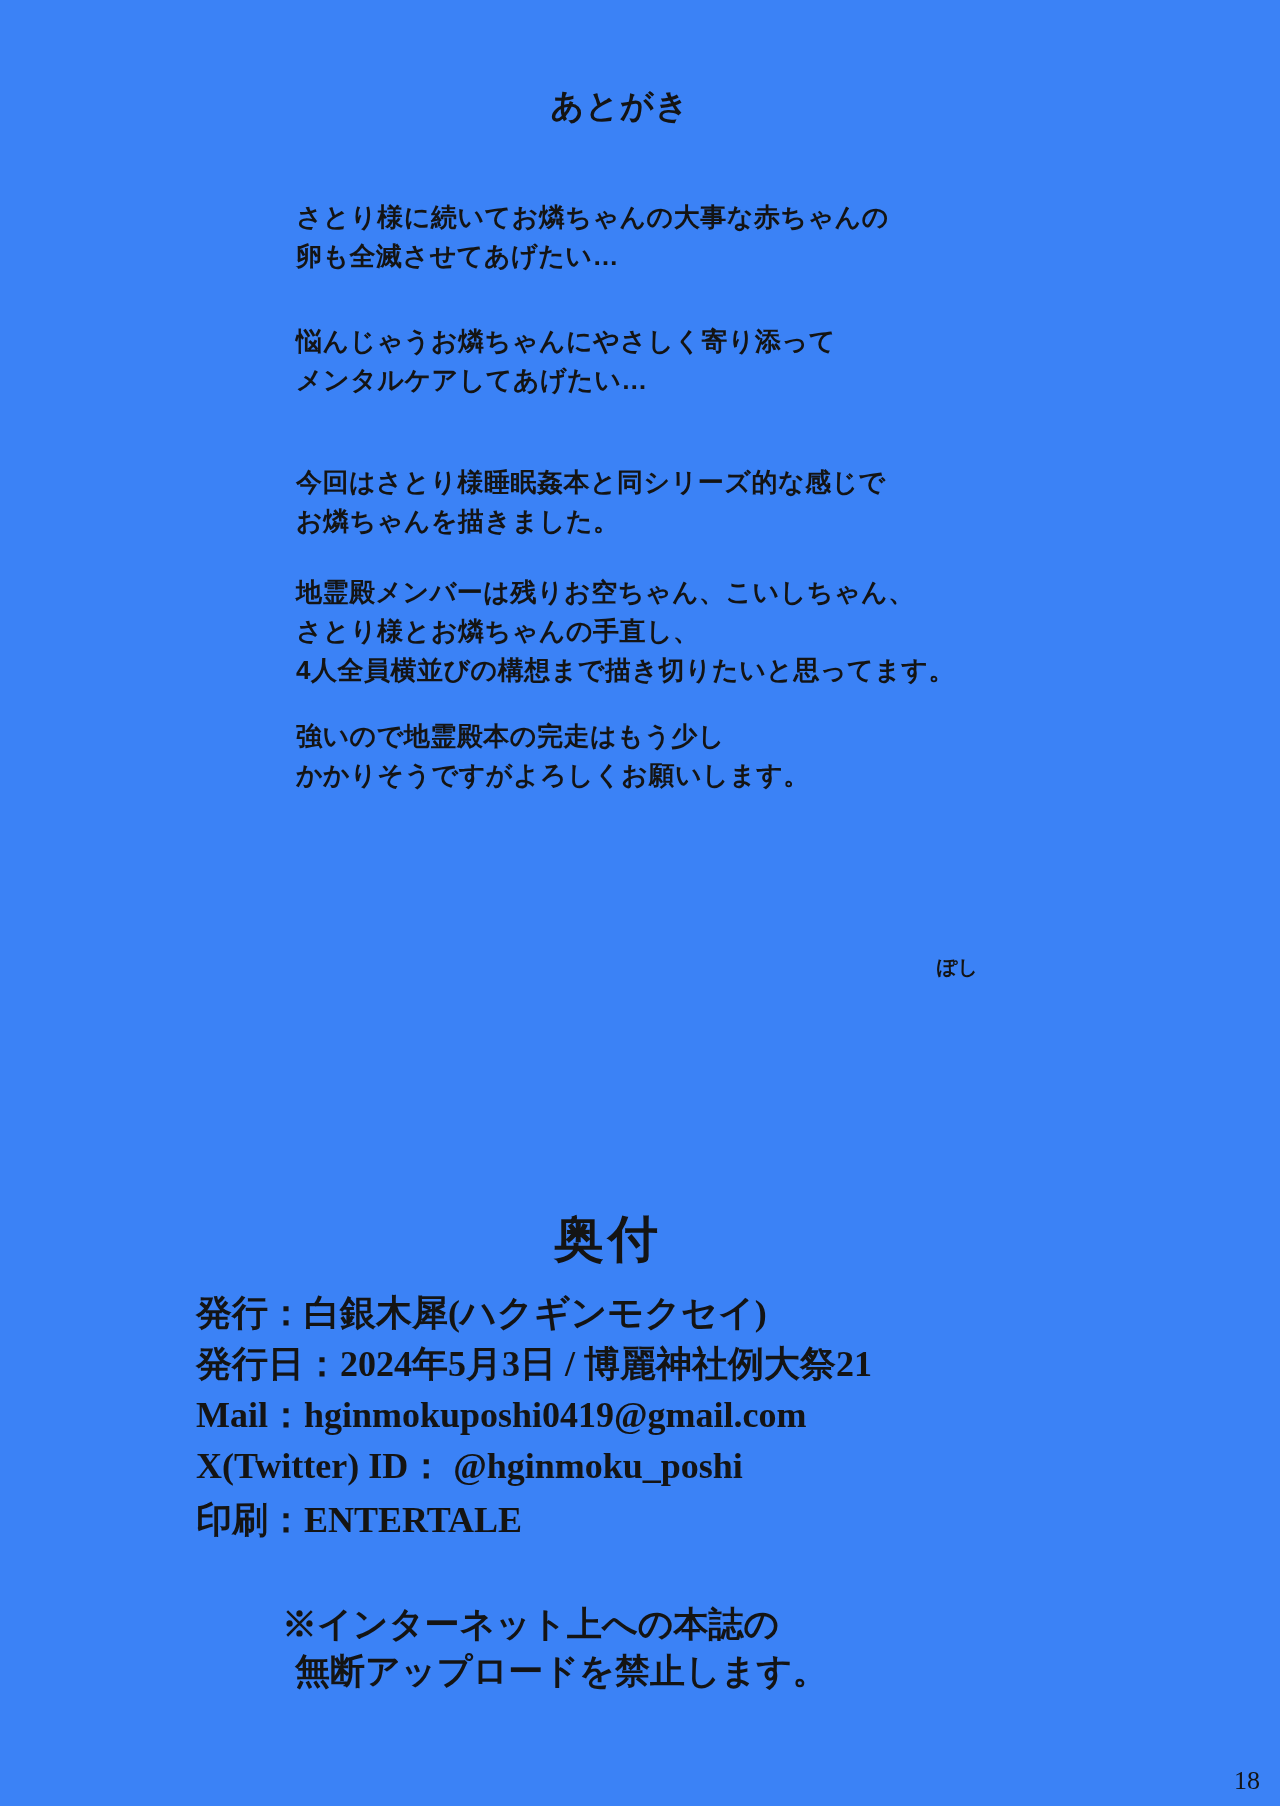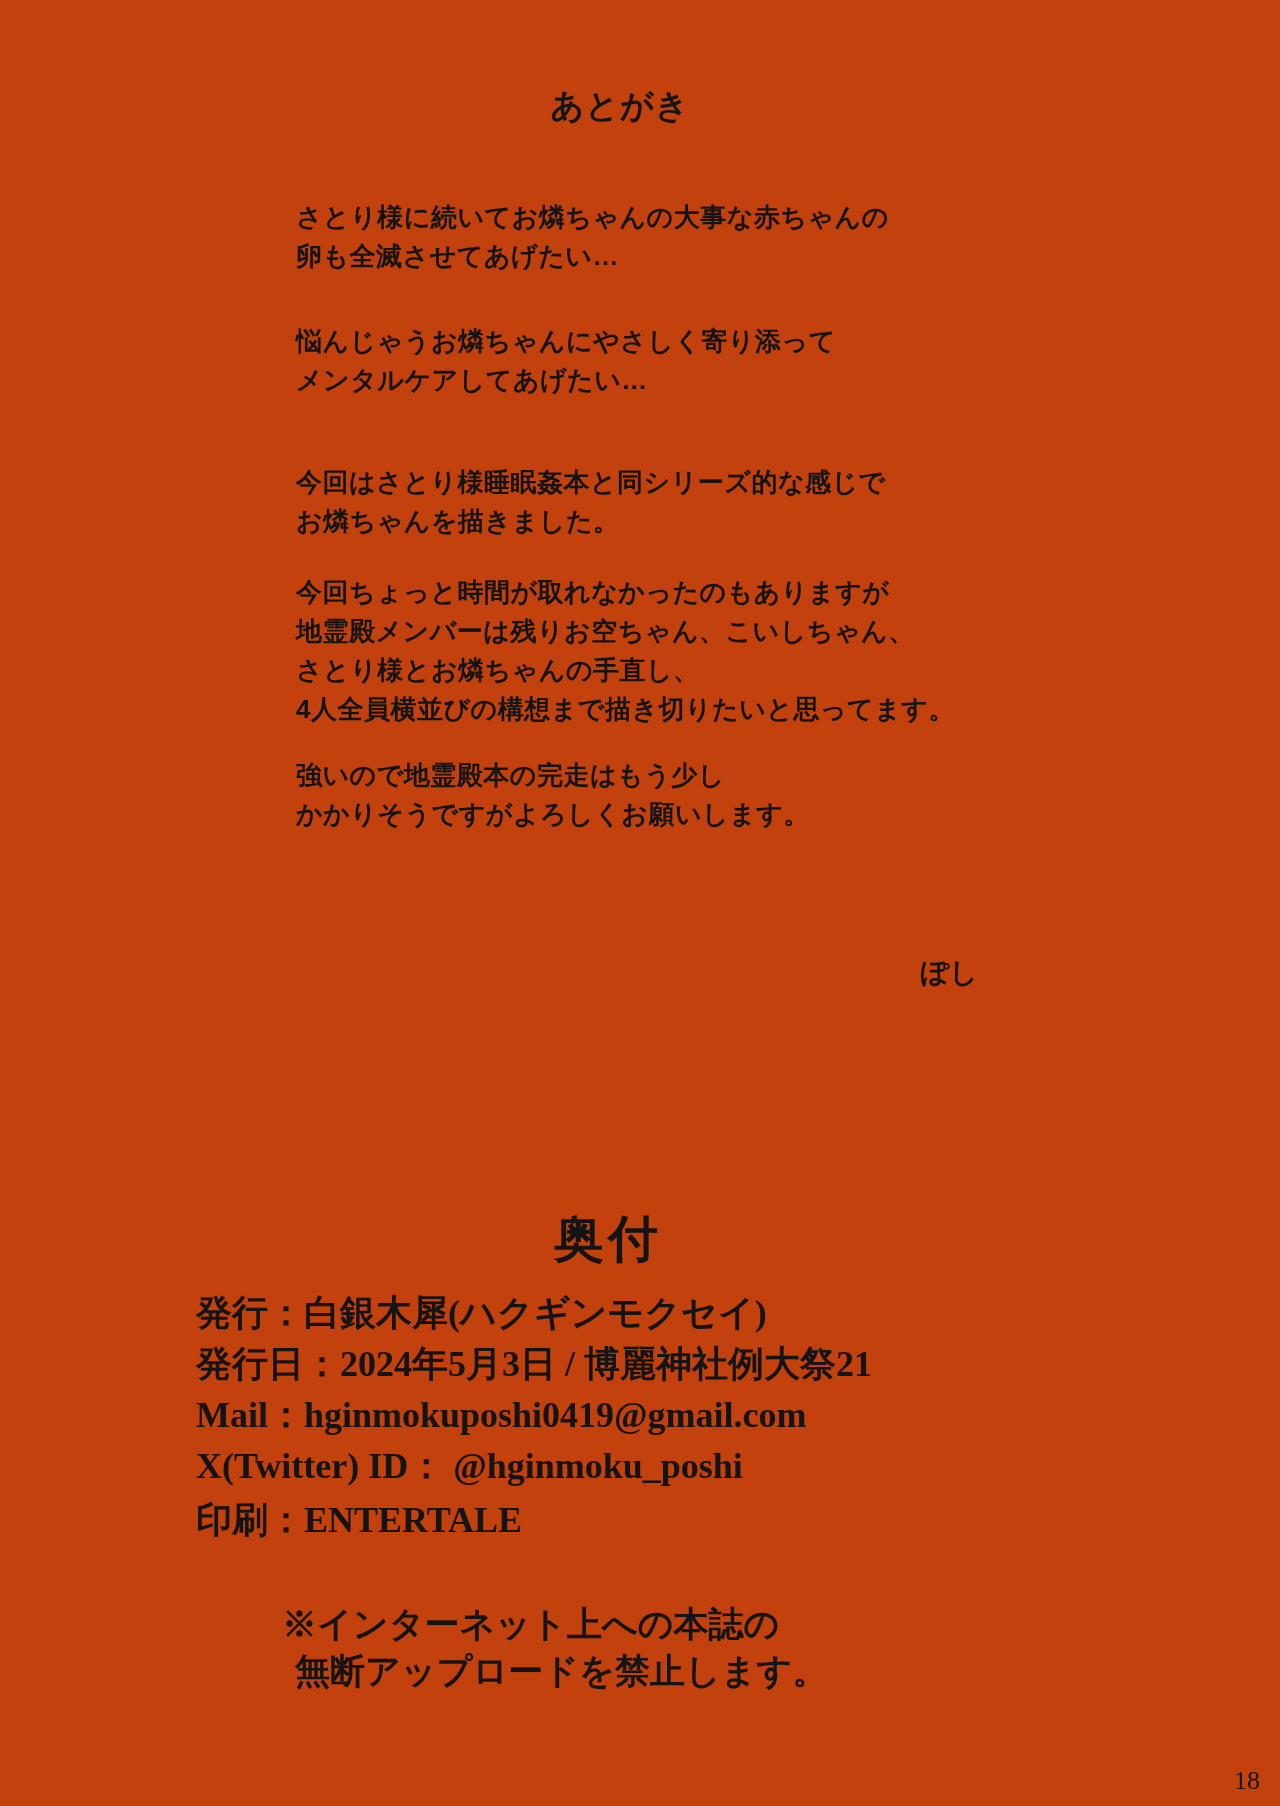--- a/index.html
+++ b/index.html
@@ -5,21 +5,21 @@
   html, body {
     margin: 0;
     padding: 0;
     background: #ffffff;
   }
   .page {
     position: relative;
     width: 1280px;
     height: 1806px;
     margin: 0 auto;
-    background: #c2410c;
+    background: #3b82f6;
     color: #141414;
     overflow: hidden;
     font-family: "Liberation Sans", sans-serif;
   }
 
   
   .title {
     position: absolute;
     top: 84px;
     left: 0;
@@ -50,21 +50,21 @@
   .para-4 { margin-bottom: 27px; }
   .para-5 { margin-bottom: 0; }
 
   .signature {
     position: absolute;
     top: 954px;
     left: 0;
     width: 978px;
     text-align: right;
     font-family: "Liberation Sans", sans-serif;
-    font-size: 28px;
+    font-size: 20px;
     font-weight: 700;
   }
 
   
   .colophon-heading {
     position: absolute;
     top: 1206px;
     left: 0;
     width: 1216px;
     margin: 0;
@@ -126,21 +126,20 @@
     </p>
     <p class="para para-2">
       <span class="line">悩んじゃうお燐ちゃんにやさしく寄り添って</span>
       <span class="line">メンタルケアしてあげたい…</span>
     </p>
     <p class="para para-3">
       <span class="line">今回はさとり様睡眠姦本と同シリーズ的な感じで</span>
       <span class="line">お燐ちゃんを描きました。</span>
     </p>
     <p class="para para-4">
-      <span class="line">今回ちょっと時間が取れなかったのもありますが</span>
       <span class="line">地霊殿メンバーは残りお空ちゃん、こいしちゃん、</span>
       <span class="line">さとり様とお燐ちゃんの手直し、</span>
       <span class="line">4人全員横並びの構想まで描き切りたいと思ってます。</span>
     </p>
     <p class="para para-5">
       <span class="line">強いので地霊殿本の完走はもう少し</span>
       <span class="line">かかりそうですがよろしくお願いします。</span>
     </p>
   </div>
 

